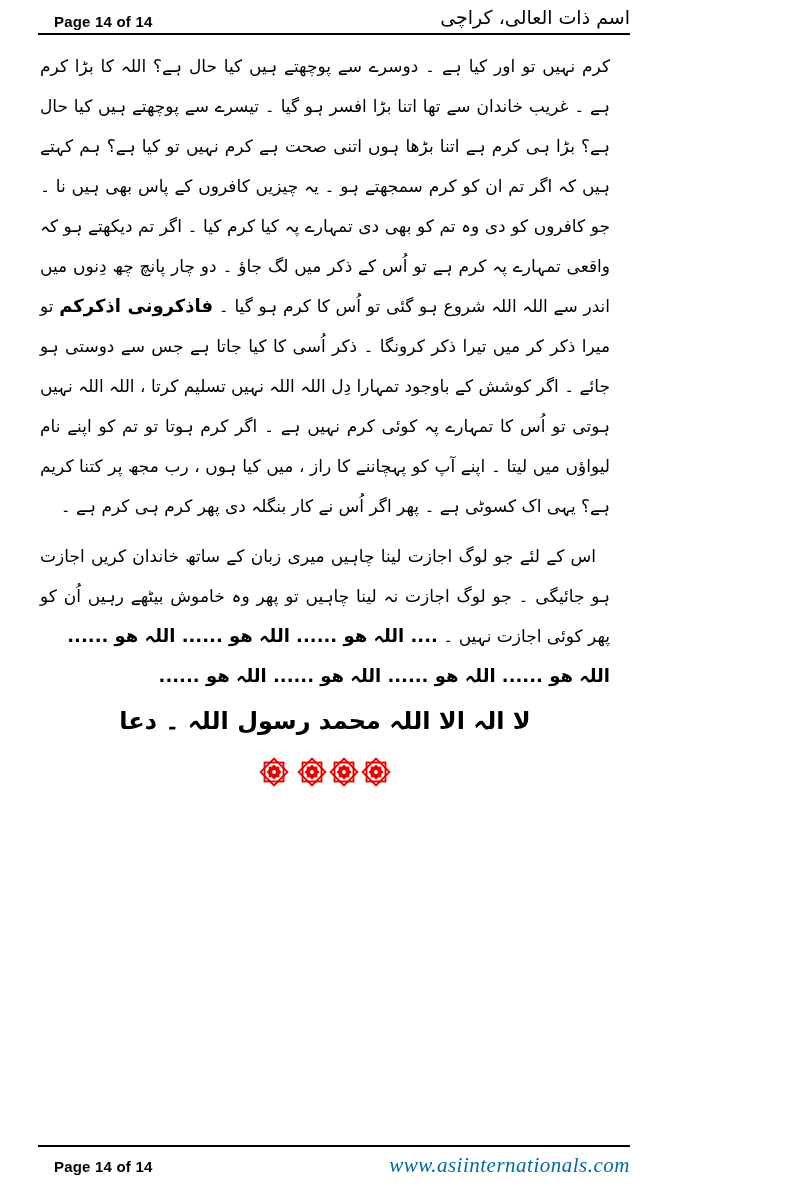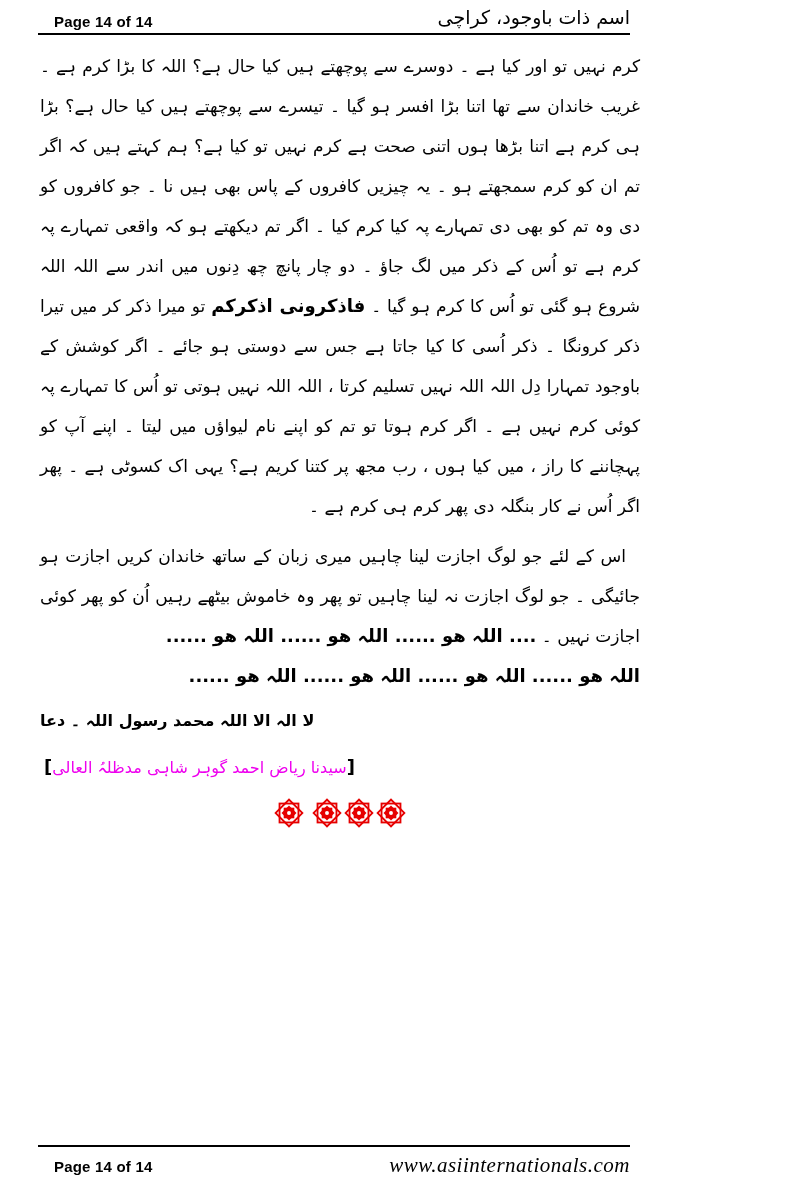--- a/index.html
+++ b/index.html
@@ -12,35 +12,35 @@
     position:absolute;top:4px;left:38px;right:38px;
     display:flex;justify-content:space-between;align-items:flex-end;
     border-bottom:2px solid #000;padding-bottom:3px;
   }
   .page-label{
     font-family:"Liberation Sans",sans-serif;font-weight:bold;font-size:15px;
     padding-left:16px;letter-spacing:0.2px;
   }
   .header-title{direction:rtl;font-size:19px;line-height:26px;}
   
-  .content{position:absolute;top:46px;left:40px;right:28px;}
+  .content{position:absolute;top:46px;left:40px;right:58px;}
   .para{
     direction:rtl;text-align:justify;text-align-last:right;
     font-size:17px;line-height:40px;margin:0;
   }
   .para2{margin-top:10px;text-indent:14px;}
   .quote-bold{font-weight:bold;font-size:18px;}
   .zikr{font-weight:bold;font-size:18px;}
   .zikr-line{
     direction:rtl;text-align:right;font-weight:bold;
     font-size:18px;line-height:40px;padding-left:40px;
   }
   .kalima{
-    direction:rtl;text-align:left;font-weight:bold;
-    font-size:16px;line-height:46px;margin-top:2px;
+    direction:rtl;text-align:center;font-weight:bold;
+    font-size:24px;line-height:46px;margin-top:2px;
   }
   .attribution{
     direction:ltr;text-align:left;font-size:16px;line-height:34px;margin-top:6px;
     padding-left:4px;
   }
   .attribution .bracket{color:#000;font-weight:bold;font-size:18px;}
   .attribution .attr-text{direction:rtl;unicode-bidi:isolate;}
   .ornament-row{text-align:center;margin-top:10px;line-height:34px;}
   .orn{width:30px;height:30px;margin:0 1px;vertical-align:middle;}
   
@@ -54,36 +54,33 @@
     font-size:21px;letter-spacing:0.5px;text-decoration:none;
   }
 </style>
 </head>
 <body>
 
 <div class="page">
 
   <div class="header">
     <span class="page-label">Page 14 of 14</span>
-    <span class="header-title">اسم ذات باوجود، کراچی</span>
+    <span class="header-title">اسم ذات العالی، کراچی</span>
   </div>
 
   <div class="content">
 
     <p class="para"><span>کرم نہیں تو اور کیا ہے ۔ دوسرے سے پوچھتے ہیں کیا حال ہے؟ اللہ کا بڑا کرم ہے ۔ غریب خاندان سے تھا اتنا بڑا افسر ہو گیا ۔ تیسرے سے پوچھتے ہیں کیا حال ہے؟ بڑا ہی کرم ہے اتنا بڑھا ہوں اتنی صحت ہے کرم نہیں تو کیا ہے؟ ہم کہتے ہیں کہ اگر تم ان کو کرم سمجھتے ہو ۔ یہ چیزیں کافروں کے پاس بھی ہیں نا ۔ جو کافروں کو دی وہ تم کو بھی دی تمہارے پہ کیا کرم کیا ۔ اگر تم دیکھتے ہو کہ واقعی تمہارے پہ کرم ہے تو اُس کے ذکر میں لگ جاؤ ۔ دو چار پانچ چھ دِنوں میں اندر سے اللہ اللہ شروع ہو گئی تو اُس کا کرم ہو گیا ۔</span> <span class="quote-bold">فاذکرونی اذکرکم</span> <span>تو میرا ذکر کر میں تیرا ذکر کرونگا ۔ ذکر اُسی کا کیا جاتا ہے جس سے دوستی ہو جائے ۔ اگر کوشش کے باوجود تمہارا دِل اللہ اللہ نہیں تسلیم کرتا ، اللہ اللہ نہیں ہوتی تو اُس کا تمہارے پہ کوئی کرم نہیں ہے ۔ اگر کرم ہوتا تو تم کو اپنے نام لیواؤں میں لیتا ۔ اپنے آپ کو پہچاننے کا راز ، میں کیا ہوں ، رب مجھ پر کتنا کریم ہے؟ یہی اک کسوٹی ہے ۔ پھر اگر اُس نے کار بنگلہ دی پھر کرم ہی کرم ہے ۔</span></p>
 
     <p class="para para2"><span>اس کے لئے جو لوگ اجازت لینا چاہیں میری زبان کے ساتھ خاندان کریں اجازت ہو جائیگی ۔ جو لوگ اجازت نہ لینا چاہیں تو پھر وہ خاموش بیٹھے رہیں اُن کو پھر کوئی اجازت نہیں ۔</span> <span class="zikr">.... اللہ ھو ...... اللہ ھو ...... اللہ ھو ......</span></p>
 
     <div class="zikr-line">اللہ ھو ...... اللہ ھو ...... اللہ ھو ...... اللہ ھو ......</div>
 
     <div class="kalima">لا الہ الا اللہ محمد رسول اللہ ۔ دعا</div>
 
-    <div class="attribution" style="color: rgb(238, 0, 238);">
-      <span class="bracket">[</span><span class="attr-text">سیدنا ریاض احمد گوہر شاہی مدظلہُ العالی</span><span class="bracket">]</span>
-    </div>
 
     <div class="ornament-row" style="color: rgb(230, 0, 0);">
       <svg class="orn" viewBox="-13 -13 26 26" xmlns="http://www.w3.org/2000/svg">
         <g fill="none" stroke="currentColor" stroke-width="1.6">
           <rect x="-8.2" y="-8.2" width="16.4" height="16.4"></rect>
           <rect x="-8.2" y="-8.2" width="16.4" height="16.4" transform="rotate(45)"></rect>
         </g>
         <g fill="currentColor">
           <rect x="-4.6" y="-4.6" width="9.2" height="9.2"></rect>
           <rect x="-4.6" y="-4.6" width="9.2" height="9.2" transform="rotate(45)"></rect>
@@ -119,16 +116,16 @@
           <rect x="-4.6" y="-4.6" width="9.2" height="9.2"></rect>
           <rect x="-4.6" y="-4.6" width="9.2" height="9.2" transform="rotate(45)"></rect>
         </g>
         <circle r="1.7" fill="#ffffff"></circle>
       </svg></div>
 
   </div>
 
   <div class="footer">
     <span class="page-label">Page 14 of 14</span>
-    <a href="#" class="website" style="color: #000000;">www.asiinternationals.com</a>
+    <a href="#" class="website" style="color: #0369a1;">www.asiinternationals.com</a>
   </div>
 
 </div>
 
 </body></html>

